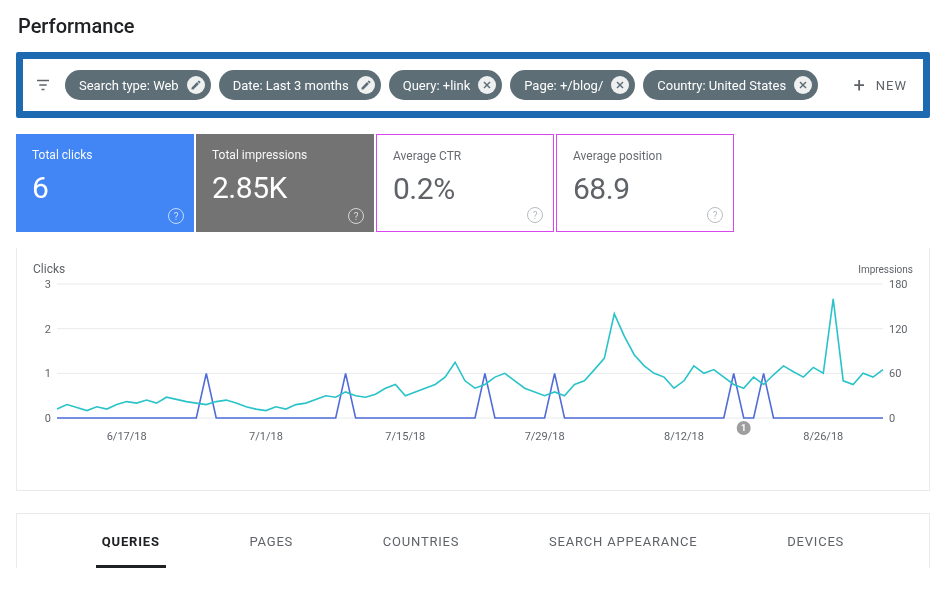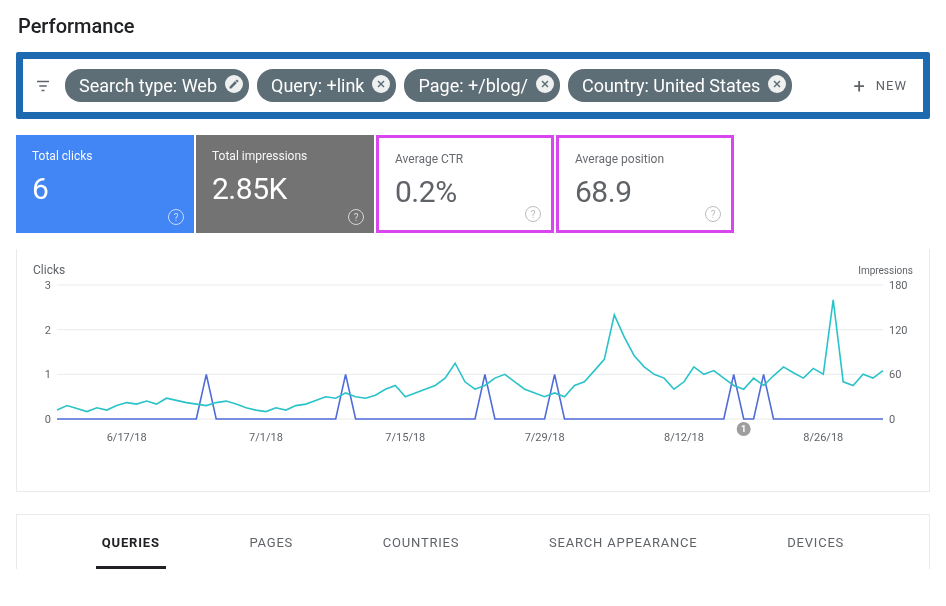--- a/index.html
+++ b/index.html
@@ -26,25 +26,25 @@
   .filter-bar {
     display: flex;
     align-items: center;
     padding: 10px 6px 10px 10px;
     gap: 8px;
     flex-wrap: wrap;
   }
   .filter-icon { width: 20px; height: 20px; display: flex; align-items: center; justify-content: center; color: #5f6368; margin-right: 4px;}
   .chip {
     display: inline-flex;
-    align-items: flex-start;
+    align-items: center;
     background: #5e6e76;
     color: #fff;
     border-radius: 16px;
-    font-size: 18px;
+    font-size: 13px;
     padding: 6px 6px 6px 14px;
     gap: 8px;
     cursor: pointer;
   }
   .chip .chip-action {
     display: inline-flex;
     align-items: center; justify-content: center;
     width: 18px; height: 18px;
     border-radius: 50%;
     background: rgba(255,255,255,0.9);
@@ -65,21 +65,21 @@
   .cards {
     display: flex;
     margin: 16px 16px;
     gap: 2px;
   }
   .card {
     position: relative;
     flex: 0 0 178px;
     height: 98px;
     padding: 14px 16px 10px;
-    border: 3px solid #d946ef;
+    border: 1px solid #d946ef;
     background: #fff;
     cursor: pointer;
   }
   .card.blue { background: #4285f4; border: none; color: #fff; }
   .card.teal { background: #737373; border: none; color: #fff; }
   .card .label { font-size: 12px; font-weight: 400; opacity: 0.95; }
   .card .metric { font-size: 30px; font-weight: 400; margin-top: 8px; letter-spacing: -0.5px;}
   .card.white .label { color: #5f6368; }
   .card.white .metric { color: #5f6368; }
   .card .help {
@@ -146,20 +146,28 @@
     <span class="filter-icon">
       <svg viewBox="0 0 24 24" width="18" height="18" fill="none" stroke="#5f6368" stroke-width="2">
           <line x1="4" y1="6" x2="20" y2="6"></line>
           <line x1="7" y1="12" x2="17" y2="12"></line>
           <line x1="10" y1="18" x2="14" y2="18"></line>
         </svg>
     </span>
 
     <span class="chip">
       <span>Search type: Web</span>
+      <span class="chip-action">
+        <svg viewBox="0 0 24 24" fill="currentColor">
+            <path d="M3 17.25V21h3.75L17.81 9.94l-3.75-3.75L3 17.25zM20.71 7.04a1 1 0 0 0 0-1.41l-2.34-2.34a1 1 0 0 0-1.41 0l-1.83 1.83 3.75 3.75 1.83-1.83z"></path>
+          </svg>
+      </span>
+    </span>
+    <span class="chip">
+      <span>Date: Last 3 months</span>
       <span class="chip-action">
         <svg viewBox="0 0 24 24" fill="currentColor">
             <path d="M3 17.25V21h3.75L17.81 9.94l-3.75-3.75L3 17.25zM20.71 7.04a1 1 0 0 0 0-1.41l-2.34-2.34a1 1 0 0 0-1.41 0l-1.83 1.83 3.75 3.75 1.83-1.83z"></path>
           </svg>
       </span>
     </span>
     <span class="chip">
       <span>Query: +link</span>
       <span class="chip-action">
         <svg viewBox="0 0 24 24" fill="none" stroke="currentColor" stroke-width="3">

